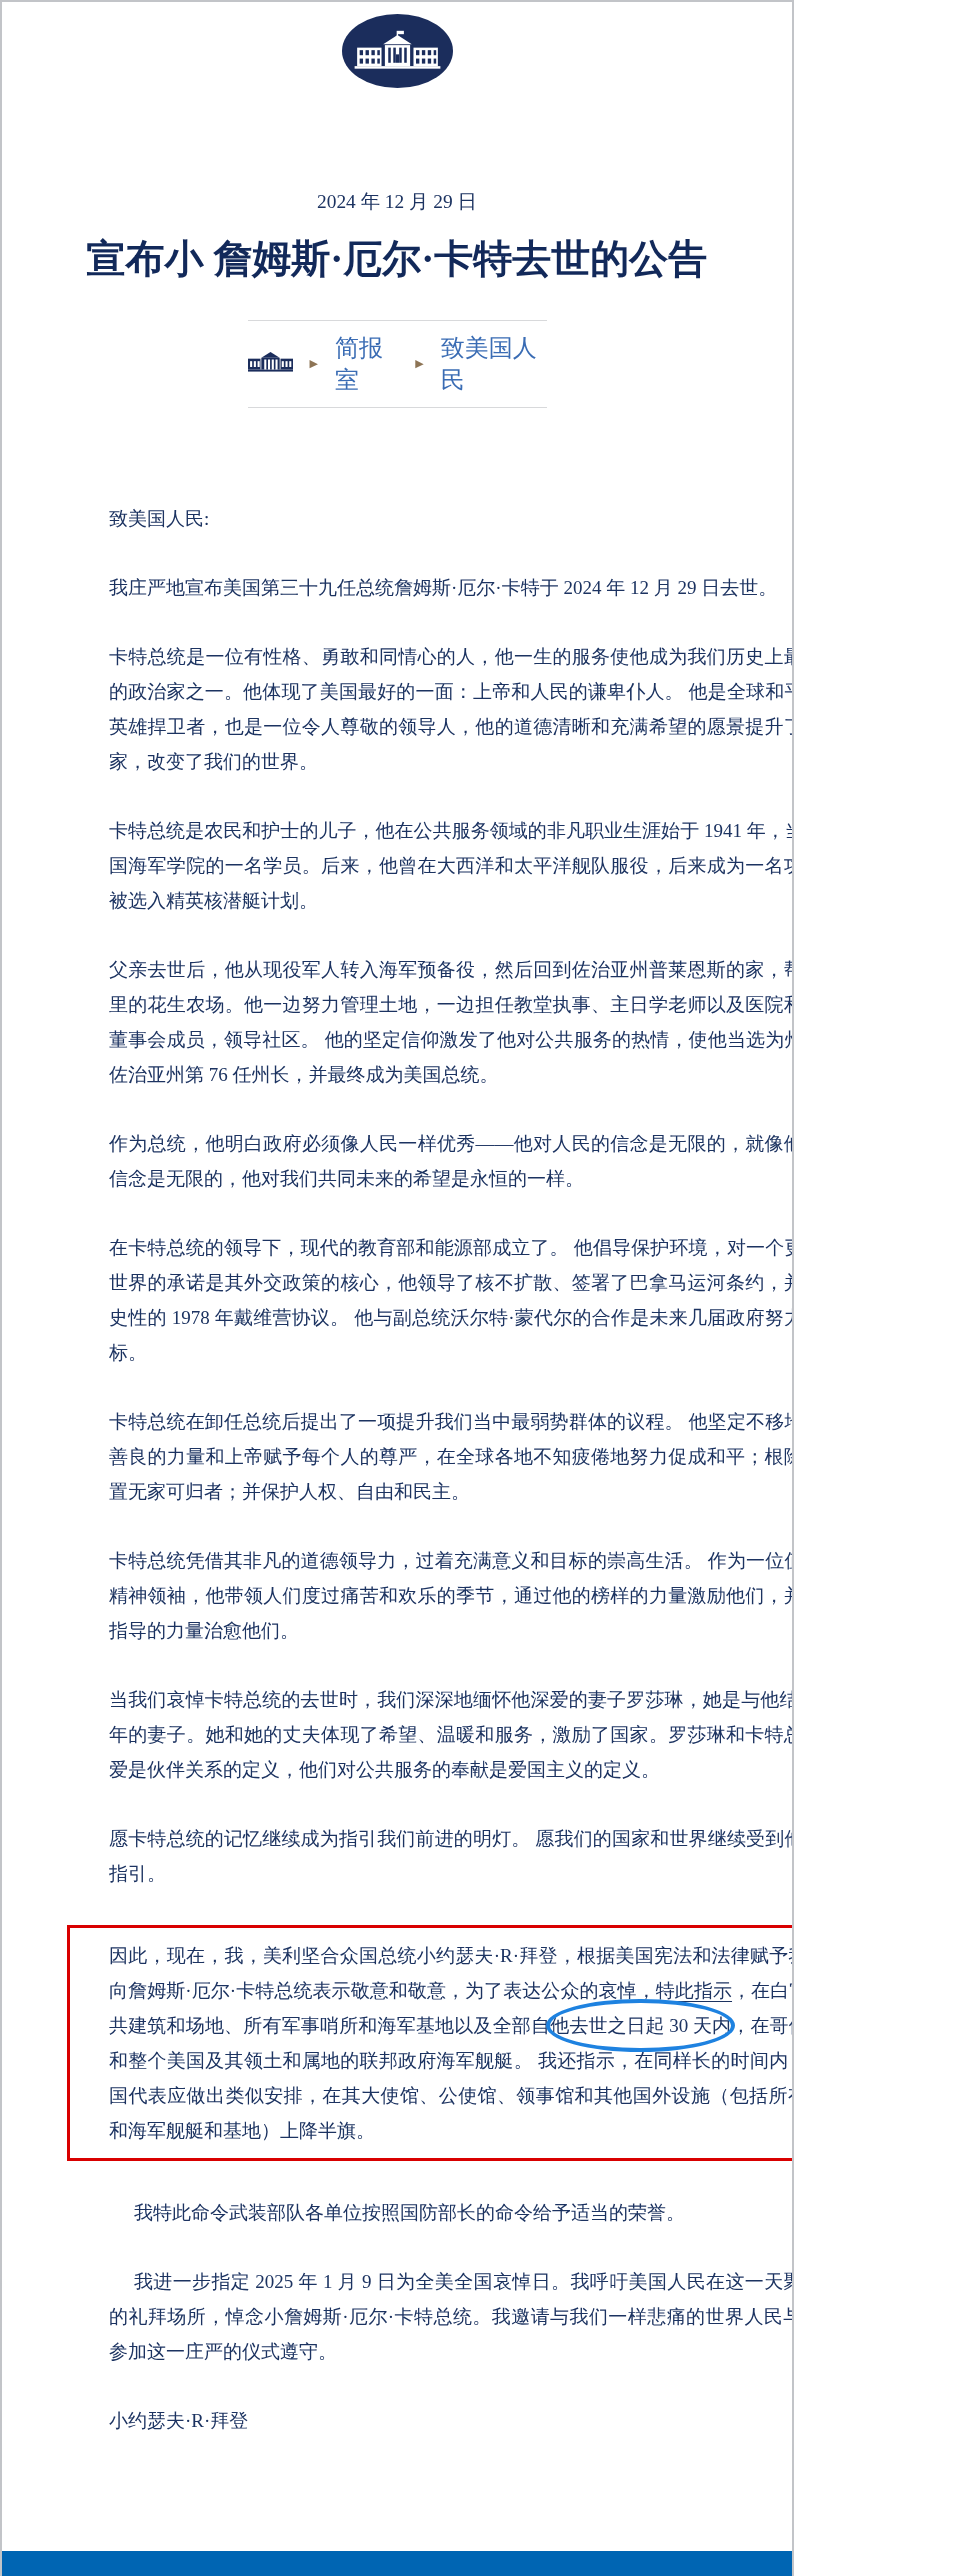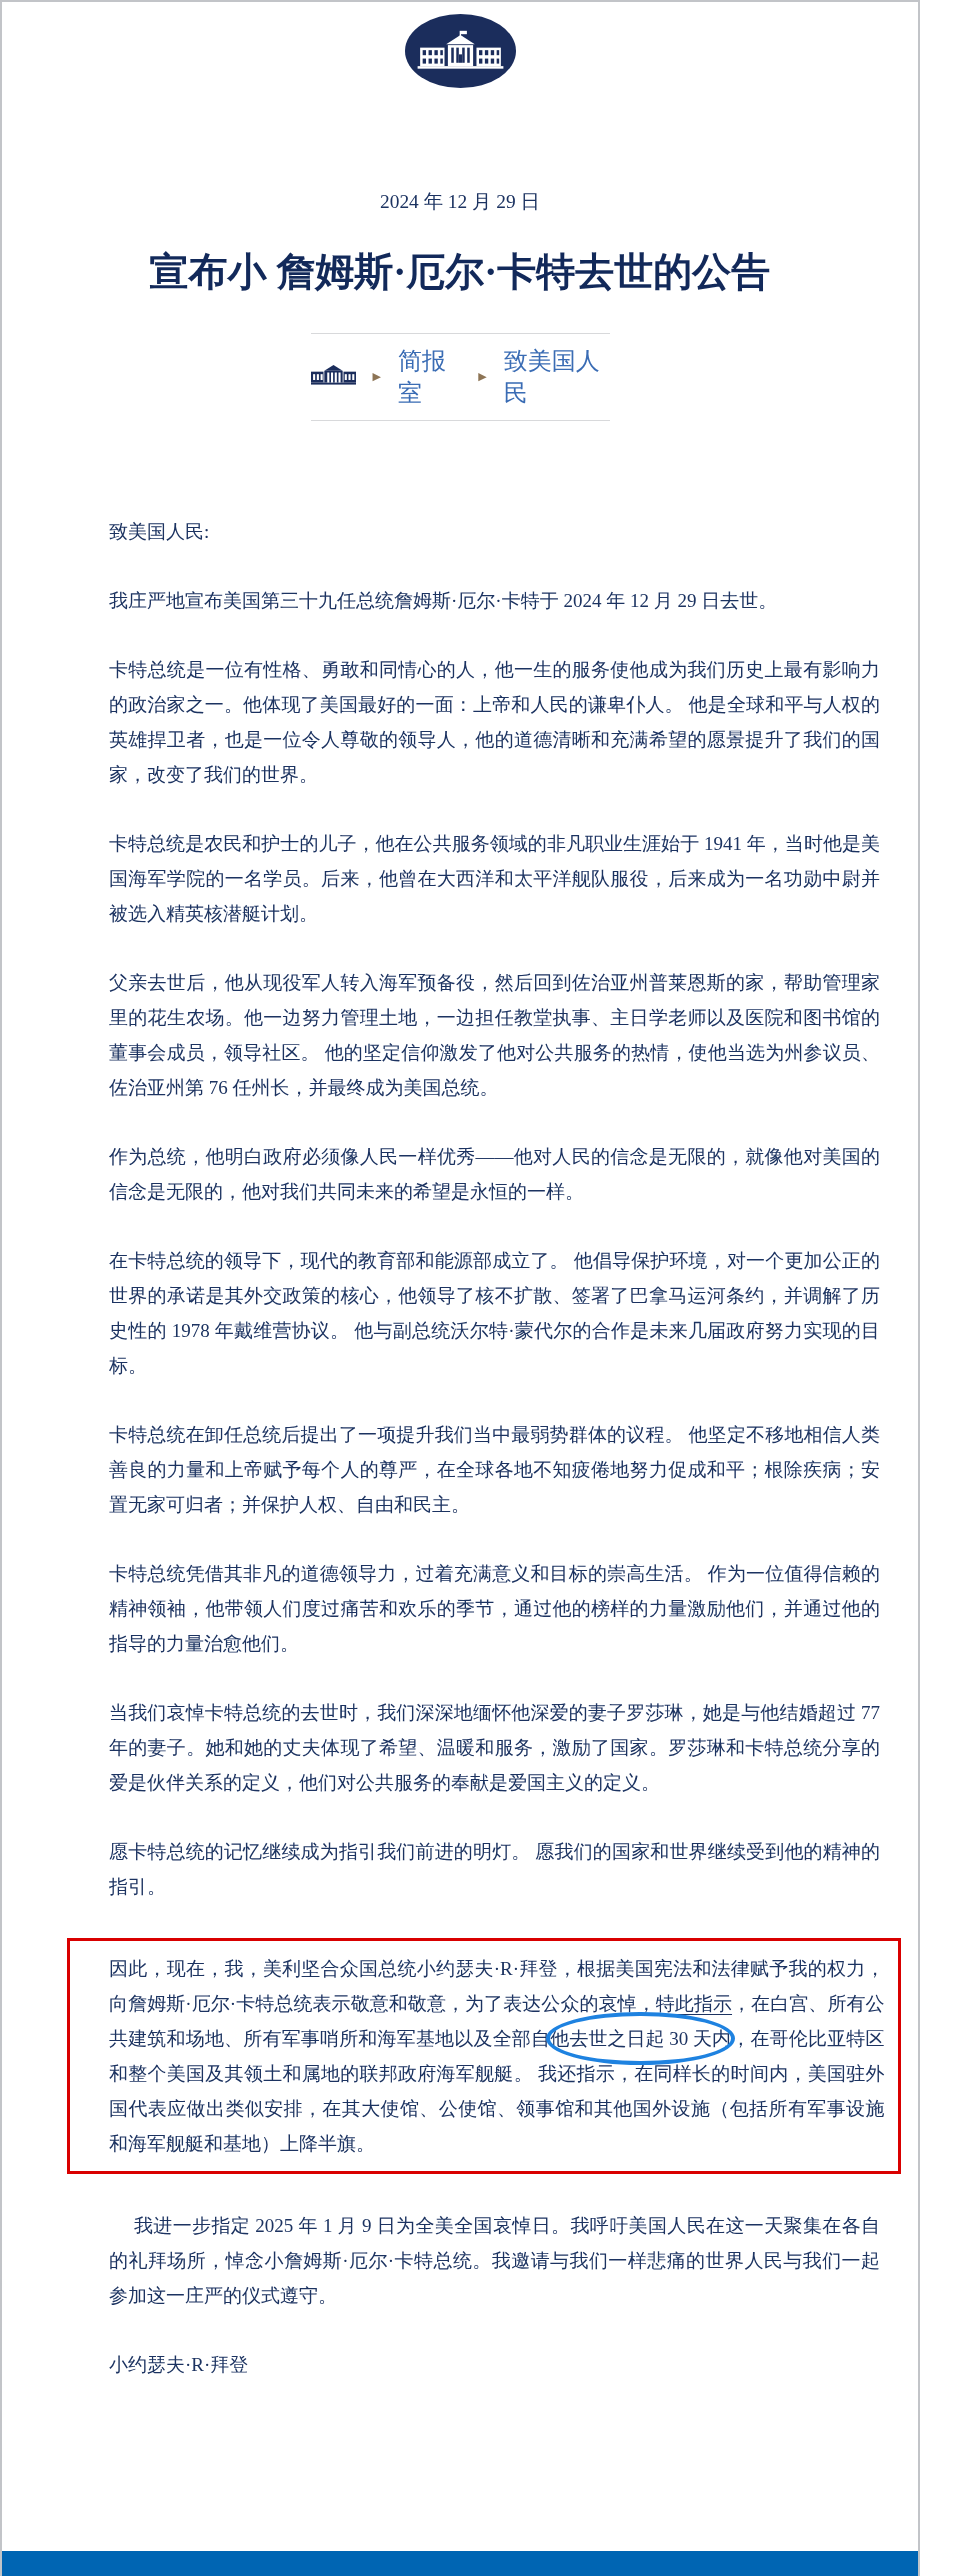--- a/index.html
+++ b/index.html
@@ -1,37 +1,37 @@
 <!DOCTYPE html>
 <html style="font-size:13.5px"><head>
 <meta charset="utf-8">
 <style>
   html,body { margin:0; padding:0; background:#ffffff; }
   body { font-family:"Liberation Serif","DejaVu Serif",serif; }
 
   .page {
     position:relative;
-    width:920px; height:2576px;
+    width:794px; height:2576px;
     box-sizing:border-box;
     background:#ffffff;
     border:2.5px solid #c2c4c8;
     border-bottom:none;
     overflow:hidden;
   }
 
   
   .logo-wrap { width:111px; margin:11.8px auto 0; }
   .page-date {
     margin-top:97px;
     text-align:center;
     font-size:19.4px; line-height:25px;
     color:#1c3361;
   }
   .page-title {
-    margin:32px 0 0 0;
+    margin:19px 0 0 0;
     text-align:center;
     font-size:39px; line-height:52px;
     font-weight:bold;
     color:#12295a;
   }
 
   
   .breadcrumb {
     width:299px;
     margin:35px auto 0;
@@ -177,20 +177,21 @@
     <p>在卡特总统的领导下，现代的教育部和能源部成立了。 他倡导保护环境，对一个更加公正的世界的承诺是其外交政策的核心，他领导了核不扩散、签署了巴拿马运河条约，并调解了历史性的 1978 年戴维营协议。 他与副总统沃尔特·蒙代尔的合作是未来几届政府努力实现的目标。</p>
     <p>卡特总统在卸任总统后提出了一项提升我们当中最弱势群体的议程。 他坚定不移地相信人类善良的力量和上帝赋予每个人的尊严，在全球各地不知疲倦地努力促成和平；根除疾病；安置无家可归者；并保护人权、自由和民主。</p>
     <p>卡特总统凭借其非凡的道德领导力，过着充满意义和目标的崇高生活。 作为一位值得信赖的精神领袖，他带领人们度过痛苦和欢乐的季节，通过他的榜样的力量激励他们，并通过他的指导的力量治愈他们。</p>
     <p>当我们哀悼卡特总统的去世时，我们深深地缅怀他深爱的妻子罗莎琳，她是与他结婚超过 77 年的妻子。她和她的丈夫体现了希望、温暖和服务，激励了国家。罗莎琳和卡特总统分享的爱是伙伴关系的定义，他们对公共服务的奉献是爱国主义的定义。</p>
     <p>愿卡特总统的记忆继续成为指引我们前进的明灯。 愿我们的国家和世界继续受到他的精神的指引。</p>
 
     <div class="red-box">
       <p><span>因此，现在，我，美利坚合众国总统小约瑟夫·R·拜登，根据美国宪法和法律赋予我的权力，向詹姆斯·厄尔·卡特总统表示敬意和敬意，为了表达公众的哀悼，</span><span class="underlined">特此指示</span><span>，在白宫、所有公共建筑和场地、所有军事哨所和海军基地以及全部自他</span><span class="circled"><span class="ring"></span><span>去世之日起 30 天</span></span><span>内，在哥伦比亚特区和整个美国及其领土和属地的联邦政府海军舰艇。 我还指示，在同样长的时间内，美国驻外国代表应做出类似安排，在其大使馆、公使馆、领事馆和其他国外设施（包括所有军事设施和海军舰艇和基地）上降半旗。</span></p>
     </div>
 
+    <p class="indent">我特此命令武装部队各单位按照国防部长的命令给予适当的荣誉。</p>
     <p class="indent">我进一步指定 2025 年 1 月 9 日为全美全国哀悼日。我呼吁美国人民在这一天聚集在各自的礼拜场所，悼念小詹姆斯·厄尔·卡特总统。我邀请与我们一样悲痛的世界人民与我们一起参加这一庄严的仪式遵守。</p>
     <p class="signature">小约瑟夫·R·拜登</p>
   </main>
 
   <footer class="footer-bar"></footer>
 
 </div>
 
 
 </body></html>

